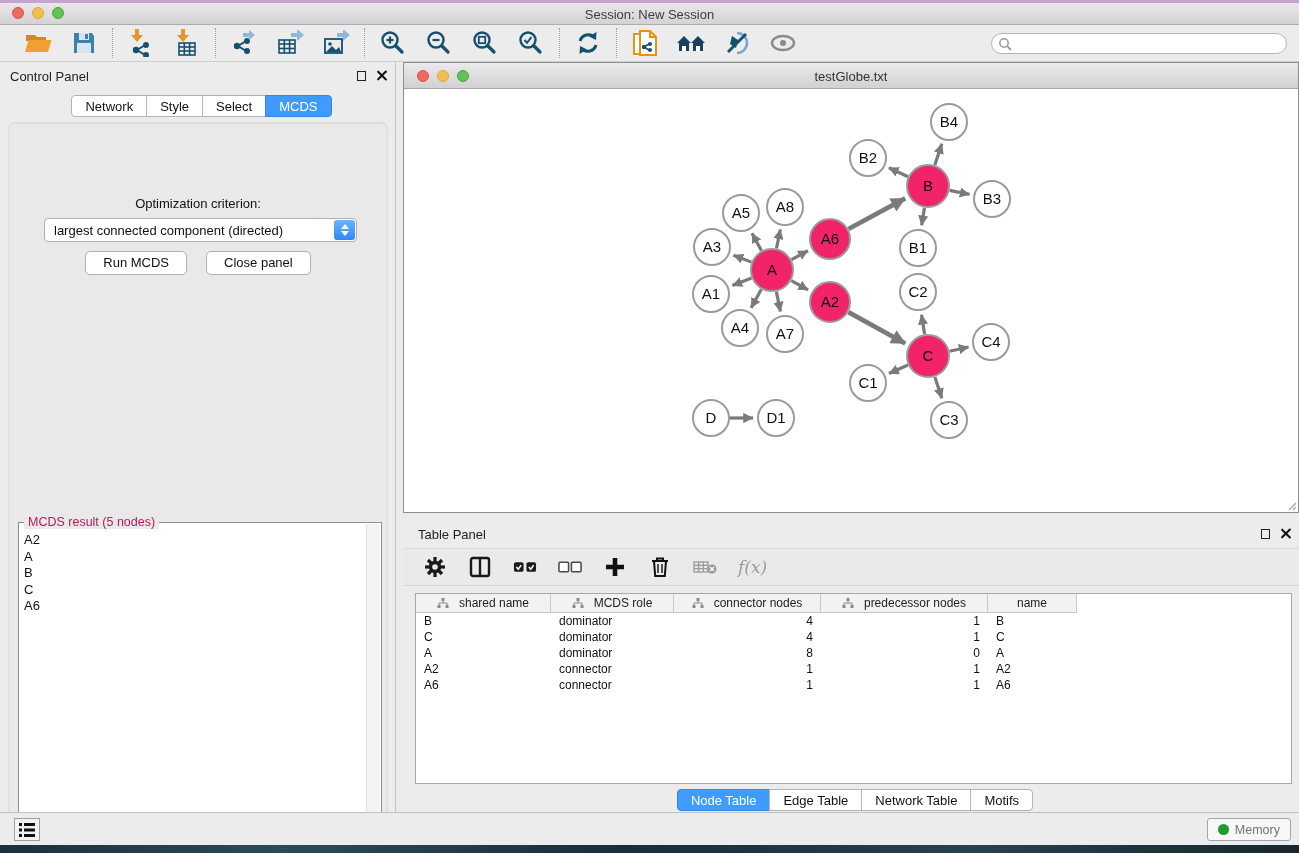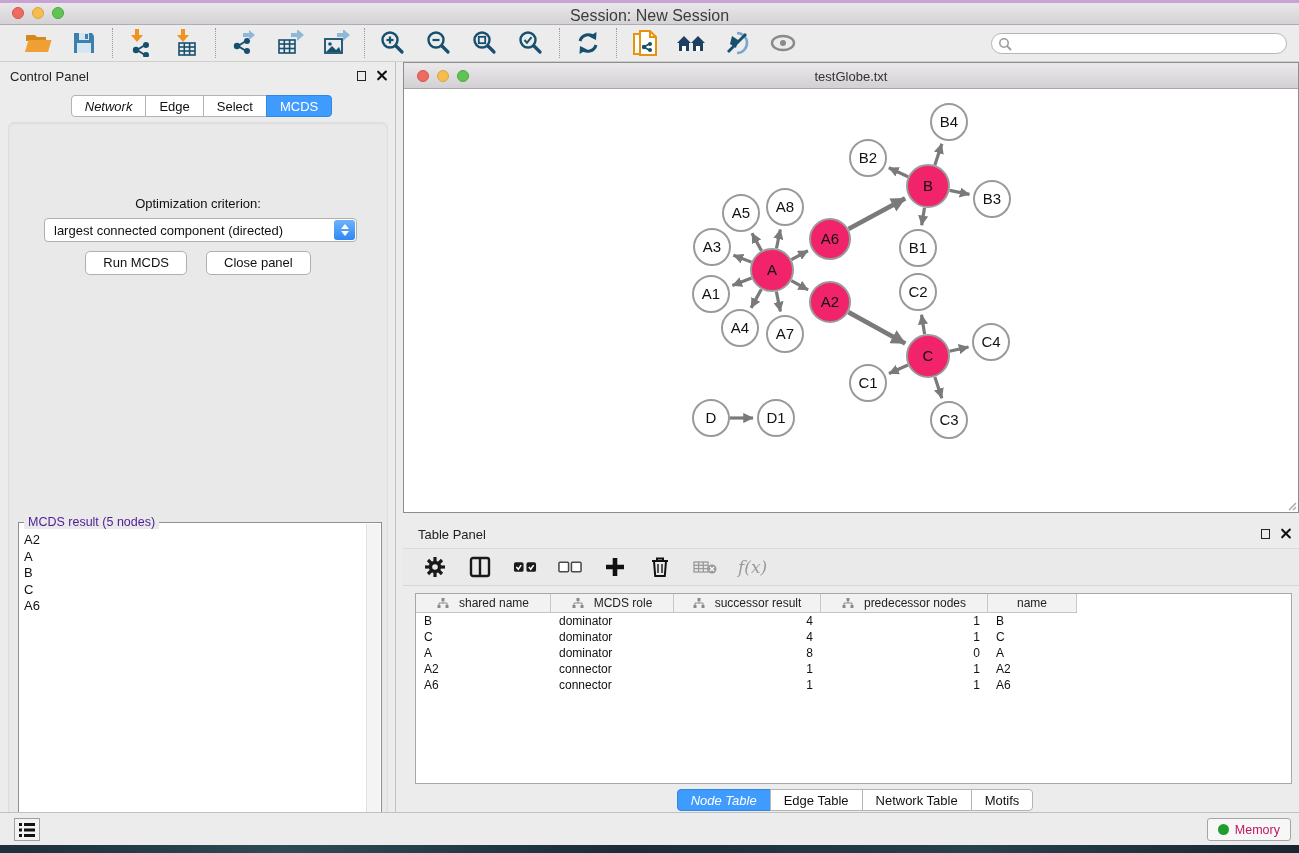--- a/index.html
+++ b/index.html
@@ -10,21 +10,21 @@
   #wallpaper-top { position:absolute; left:0; top:0; width:1299px; height:3px;
     background:#c7a3d4; }
   #titlebar { position:absolute; left:0; top:3px; width:1299px; height:22px;
     background:linear-gradient(#e9e7ea,#d5d2d6); border-bottom:1px solid #aeacb0; }
   .lights { position:absolute; display:flex; gap:8px; }
   .light { width:12px; height:12px; border-radius:50%; }
   .light.r { background:#ed6b60; border:1px solid #d55548; }
   .light.y { background:#f5bd4f; border:1px solid #dba63b; }
   .light.g { background:#61c354; border:1px solid #4aa83e; }
   #titlebar .title { position:absolute; width:100%; text-align:center; top:4px;
-    font-size:16px; color:#3c3c3c; }
+    font-size:13px; color:#3c3c3c; }
 
   
   #toolbar { position:absolute; left:0; top:25px; width:1299px; height:37px;
     background:#ececec; border-bottom:1px solid #cfcfcf;
     display:flex; align-items:center; padding:0 10px; }
   .tb-group { display:flex; align-items:center; gap:16px; padding:0 13px; }
   .tb-sep { width:1px; height:30px; border-left:1px dotted #9a9a9a; }
   .tb-btn { width:30px; height:30px; display:flex; align-items:center;
     justify-content:center; cursor:default; }
   #search-wrap { margin-left:auto; margin-right:2px; position:relative; }
@@ -47,21 +47,21 @@
     top:-1px; width:2.2px; height:13px; background:#111; border-radius:1px; }
   .close-ico::before { transform:rotate(45deg); }
   .close-ico::after { transform:rotate(-45deg); }
 
   #cp-tabs { position:absolute; left:0; top:33px; width:100%; display:flex;
     justify-content:center; }
   .seg { display:flex; }
   .seg .seg-item { height:22px; line-height:21px; padding:0 13px; font-size:13px;
     background:#fff; border:1px solid #b3b3b3; margin-left:-1px; color:#111;
     cursor:default; }
-  .seg .seg-item:first-child { border-radius:4px 0 0 4px; margin-left:8px;font-style:italic; }
+  .seg .seg-item:first-child { border-radius:4px 0 0 4px; margin-left:8px; }
   .seg .seg-item:last-child { border-radius:0 4px 4px 0; }
   .seg .seg-item.active { background:#3f9bfd; border-color:#2f87e8; color:#fff; }
 
   #cp-inner { position:absolute; left:8px; top:60px; width:380px; height:743px;
     background:#e9e9e9; border:1px solid #dedede; border-radius:6px;
     box-shadow:inset 0 1px 2px rgba(0,0,0,0.06); }
   #opt-label { position:absolute; width:100%; text-align:center; top:73px;
     font-size:13px; color:#111; }
   #criterion-select { position:absolute; left:35px; top:95px; width:313px;
     height:24px; background:#fff; border:1px solid #b0b0b0; border-radius:4px; }
@@ -77,21 +77,21 @@
   .chev.dn { border-top:5px solid #fff; }
   #cp-buttons { position:absolute; left:0; top:128px; width:100%; display:flex;
     justify-content:center; gap:19px; }
   .push-btn { height:24px; padding:0 17px; background:#fff;
     border:1px solid #b0b0b0; border-radius:5px; font-size:13px; color:#111;
     line-height:22px; cursor:default; }
 
   #result-box { position:absolute; left:9px; top:399px; width:364px; height:333px;
     border:1px solid #8f8f8f; background:#fff; }
   #result-legend { position:absolute; left:5px; top:-8px; background:#e9e9e9;
-    padding:0 4px; font-size:12.5px; color:#4c1d95; }
+    padding:0 4px; font-size:12.5px; color:#be185d; }
   #result-list { position:absolute; left:2px; top:9px; right:16px; bottom:2px;
     font-size:13px; color:#111; line-height:16.5px; padding-left:3px;
     overflow:hidden; }
   #result-scroll { position:absolute; right:1px; top:1px; width:14px;
     bottom:1px; background:#f4f4f4; border-left:1px solid #e0e0e0; }
 
   
   #net-window { position:absolute; left:403px; top:62px; width:896px; height:451px;
     background:#fff; border:1px solid #8e8e8e; }
   #net-titlebar { position:absolute; left:0; top:0; width:100%; height:26px;
@@ -134,21 +134,21 @@
   
   #status-bar { position:absolute; left:0; top:812px; width:1299px; height:33px;
     background:#ececec; border-top:1px solid #c0c0c0; }
   #list-btn { position:absolute; left:14px; top:5px; width:26px; height:23px;
     background:#f2f2f2; border:1px solid #a0a0a0; display:flex;
     align-items:center; justify-content:center; }
   #memory-btn { position:absolute; right:8px; top:5px; height:23px;
     background:#f7f7f7; border:1px solid #a5a5a5; border-radius:3px;
     display:flex; align-items:center; gap:6px; padding:0 10px; }
   #memory-dot { width:11px; height:11px; border-radius:50%; background:#1f9d2c; }
-  #memory-btn span { font-size:12.5px; color:#be185d; }
+  #memory-btn span { font-size:12.5px; color:#737373; }
   #wallpaper-bottom { position:absolute; left:0; top:845px; width:1299px;
     height:8px;
     background:linear-gradient(90deg,#1c2f3a,#2c4b57 22%,#1a2c38 48%,#27414d 75%,#18262f); }
 </style>
 </head>
 <body>
 
 <div id="wallpaper-top"></div>
 <div id="titlebar">
   <div class="lights" style="left:12px; top:4px;">
@@ -334,21 +334,21 @@
   <div class="panel-head">
     <span class="ph-title">Control Panel</span>
     <span class="ph-icons">
       <span class="float-ico"></span>
       <span class="close-ico"></span>
     </span>
   </div>
   <div id="cp-tabs">
     <div class="seg" id="cp-tabs-seg">
         <span class="seg-item">Network</span>
-        <span class="seg-item">Edge</span>
+        <span class="seg-item">Style</span>
         <span class="seg-item">Select</span>
         <span class="seg-item active">MCDS</span>
       </div>
   </div>
   <div id="cp-inner">
     <div id="opt-label">Optimization criterion:</div>
     <div id="criterion-select">
       <span class="val">largest connected component (directed)</span>
       <span class="stepper">
         <span class="chev up"></span>
@@ -598,21 +598,21 @@
         </div>
         <div class="th">
           <svg width="12" height="11" viewBox="0 0 12 11">
             <g fill="#8a8a8a">
               <rect x="4.5" y="0" width="3" height="3"></rect>
               <rect x="0.5" y="7" width="3" height="3"></rect>
               <rect x="8.5" y="7" width="3" height="3"></rect>
             </g>
             <path d="M6 3 v2 M2 7 v-2 h8 v2" fill="none" stroke="#8a8a8a" stroke-width="1"></path>
           </svg>
-          <span>successor result</span>
+          <span>connector nodes</span>
         </div>
         <div class="th">
           <svg width="12" height="11" viewBox="0 0 12 11">
             <g fill="#8a8a8a">
               <rect x="4.5" y="0" width="3" height="3"></rect>
               <rect x="0.5" y="7" width="3" height="3"></rect>
               <rect x="8.5" y="7" width="3" height="3"></rect>
             </g>
             <path d="M6 3 v2 M2 7 v-2 h8 v2" fill="none" stroke="#8a8a8a" stroke-width="1"></path>
           </svg>

